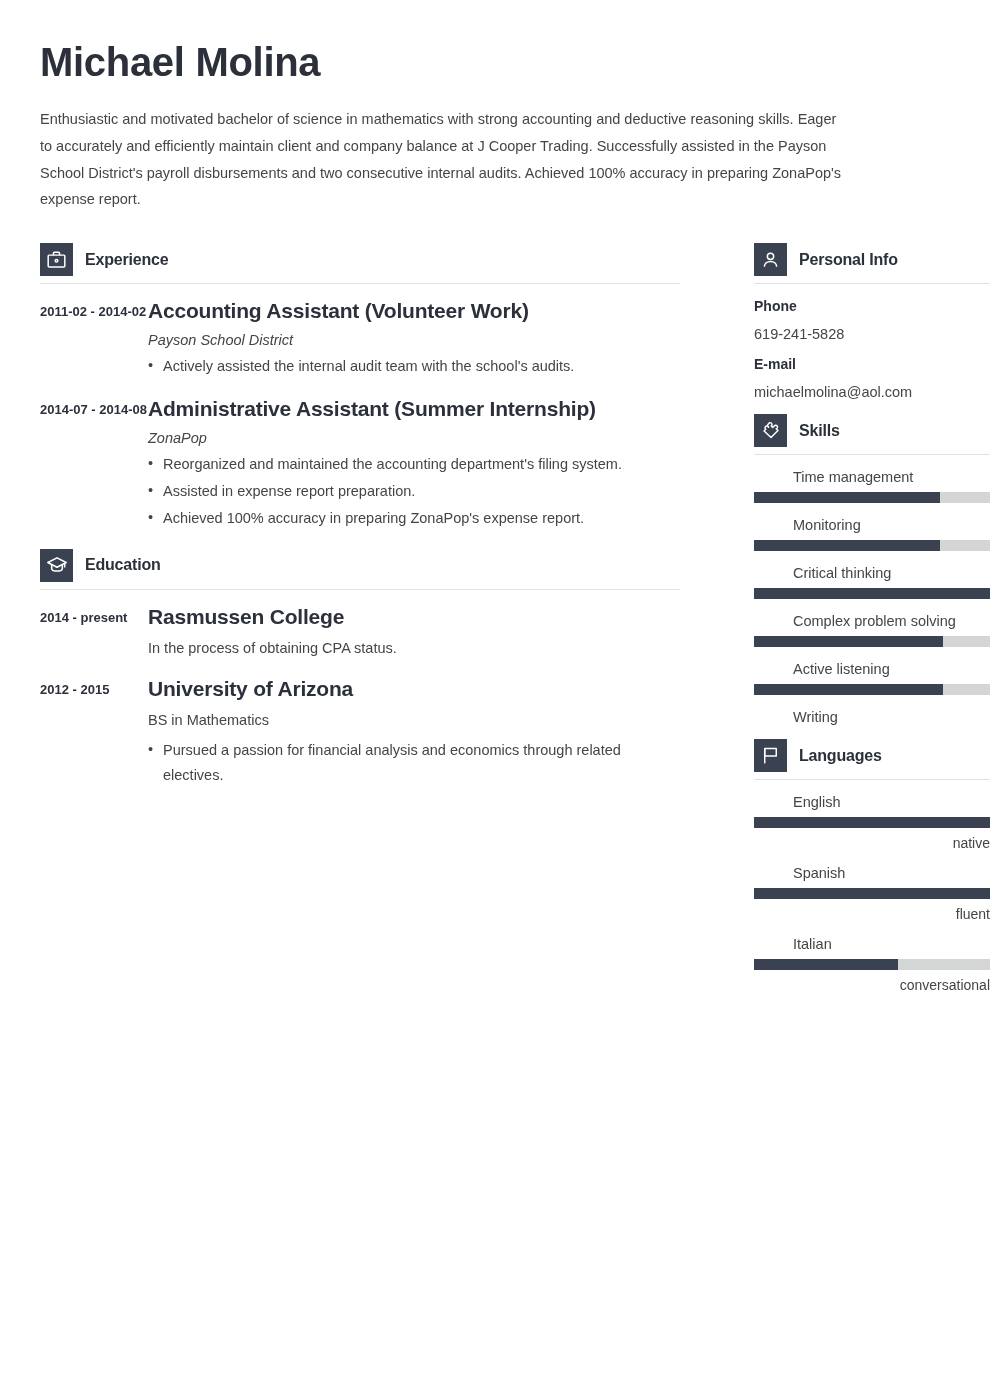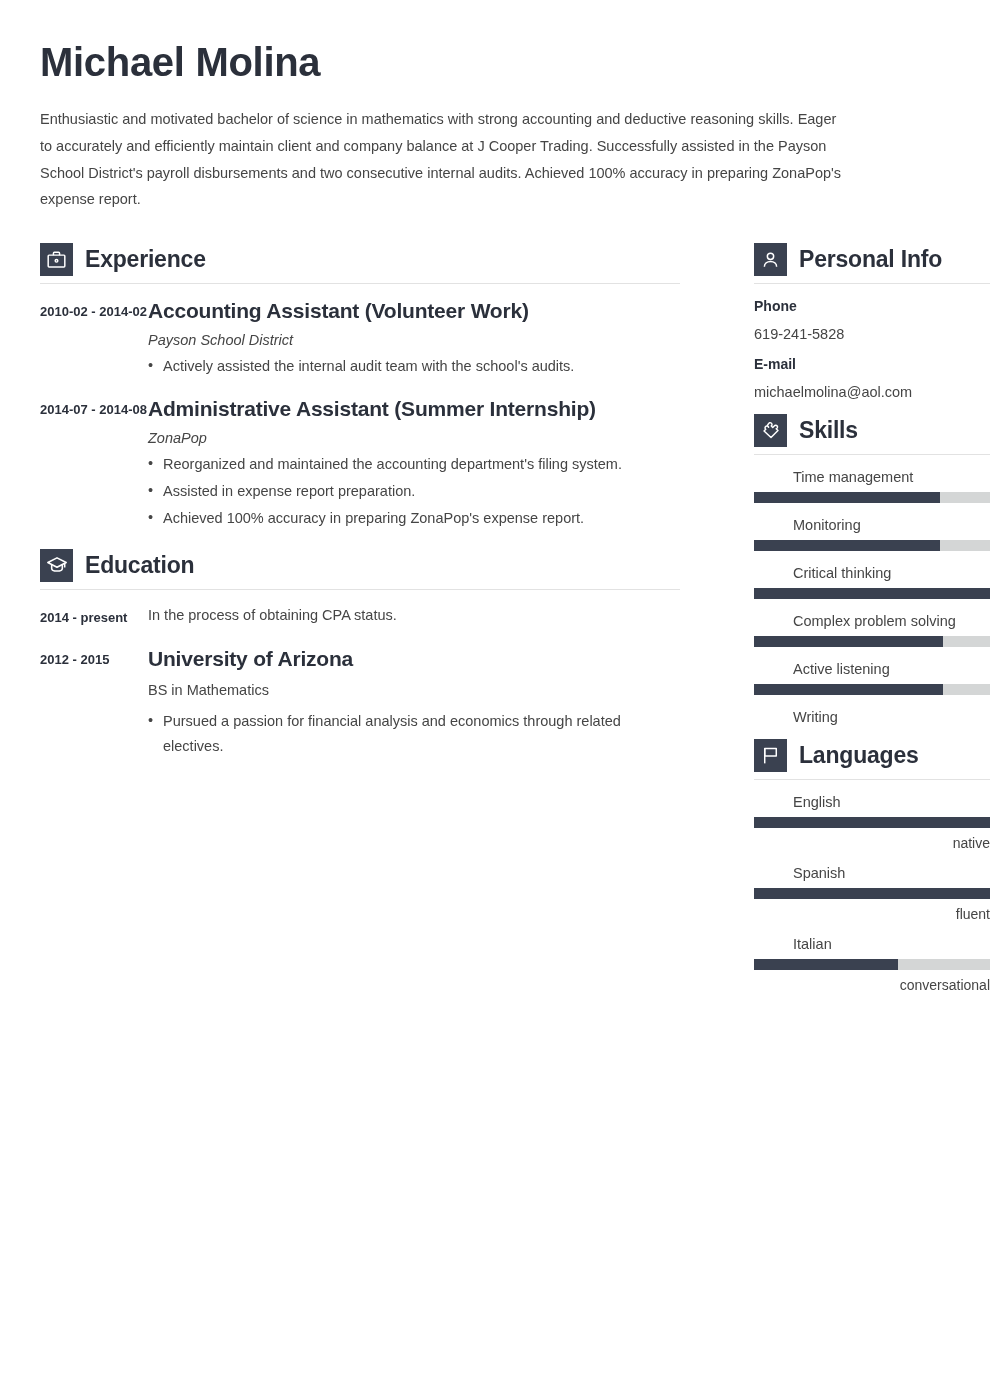--- a/index.html
+++ b/index.html
@@ -64,21 +64,21 @@
     width: 33px;
     height: 33px;
     background: #3a4150;
     flex: 0 0 33px;
     display: flex;
     align-items: center;
     justify-content: center;
   }
   .sec-icon svg { display: block; }
   .sec-title {
-    font-size: 23px;
+    font-size: 16px;
     font-weight: bold;
     color: #2b303b;
     letter-spacing: -0.2px;
   }
   .sec-rule {
     height: 1px;
     background: #e2e2e2;
     width: 100%;
     margin-bottom: 14px;
   }
@@ -198,21 +198,21 @@
               <rect x="2.5" y="7" width="19" height="13.5" rx="1"></rect>
               <path d="M8.5 7V4.8a1 1 0 0 1 1-1h5a1 1 0 0 1 1 1V7"></path>
               <circle cx="12" cy="13.5" r="1.5"></circle>
             </svg>
           </span>
           <span class="sec-title">Experience</span>
         </div>
         <div class="sec-rule"></div>
 
         <div class="entry">
-          <div class="entry-dates">2010-02 - 2014-02</div>
+          <div class="entry-dates">2011-02 - 2014-02</div>
           <div class="entry-body">
             <div class="entry-title">Accounting Assistant (Volunteer Work)</div>
             <div class="entry-sub">Payson School District</div>
             <ul class="bullets">
               <li>Actively assisted the internal audit team with the school's audits.</li>
             </ul>
           </div>
         </div>
 
         <div class="entry">
@@ -238,20 +238,21 @@
               <path d="M20.4 10.1v4.6"></path>
             </svg>
           </span>
           <span class="sec-title">Education</span>
         </div>
         <div class="sec-rule"></div>
 
         <div class="entry">
           <div class="entry-dates">2014 - present</div>
           <div class="entry-body">
+            <div class="entry-title">Rasmussen College</div>
             <div class="entry-note">In the process of obtaining CPA status.</div>
           </div>
         </div>
 
         <div class="entry">
           <div class="entry-dates">2012 - 2015</div>
           <div class="entry-body">
             <div class="entry-title">University of Arizona</div>
             <div class="entry-note" style="margin-bottom:6px;">BS in Mathematics</div>
             <ul class="bullets">

